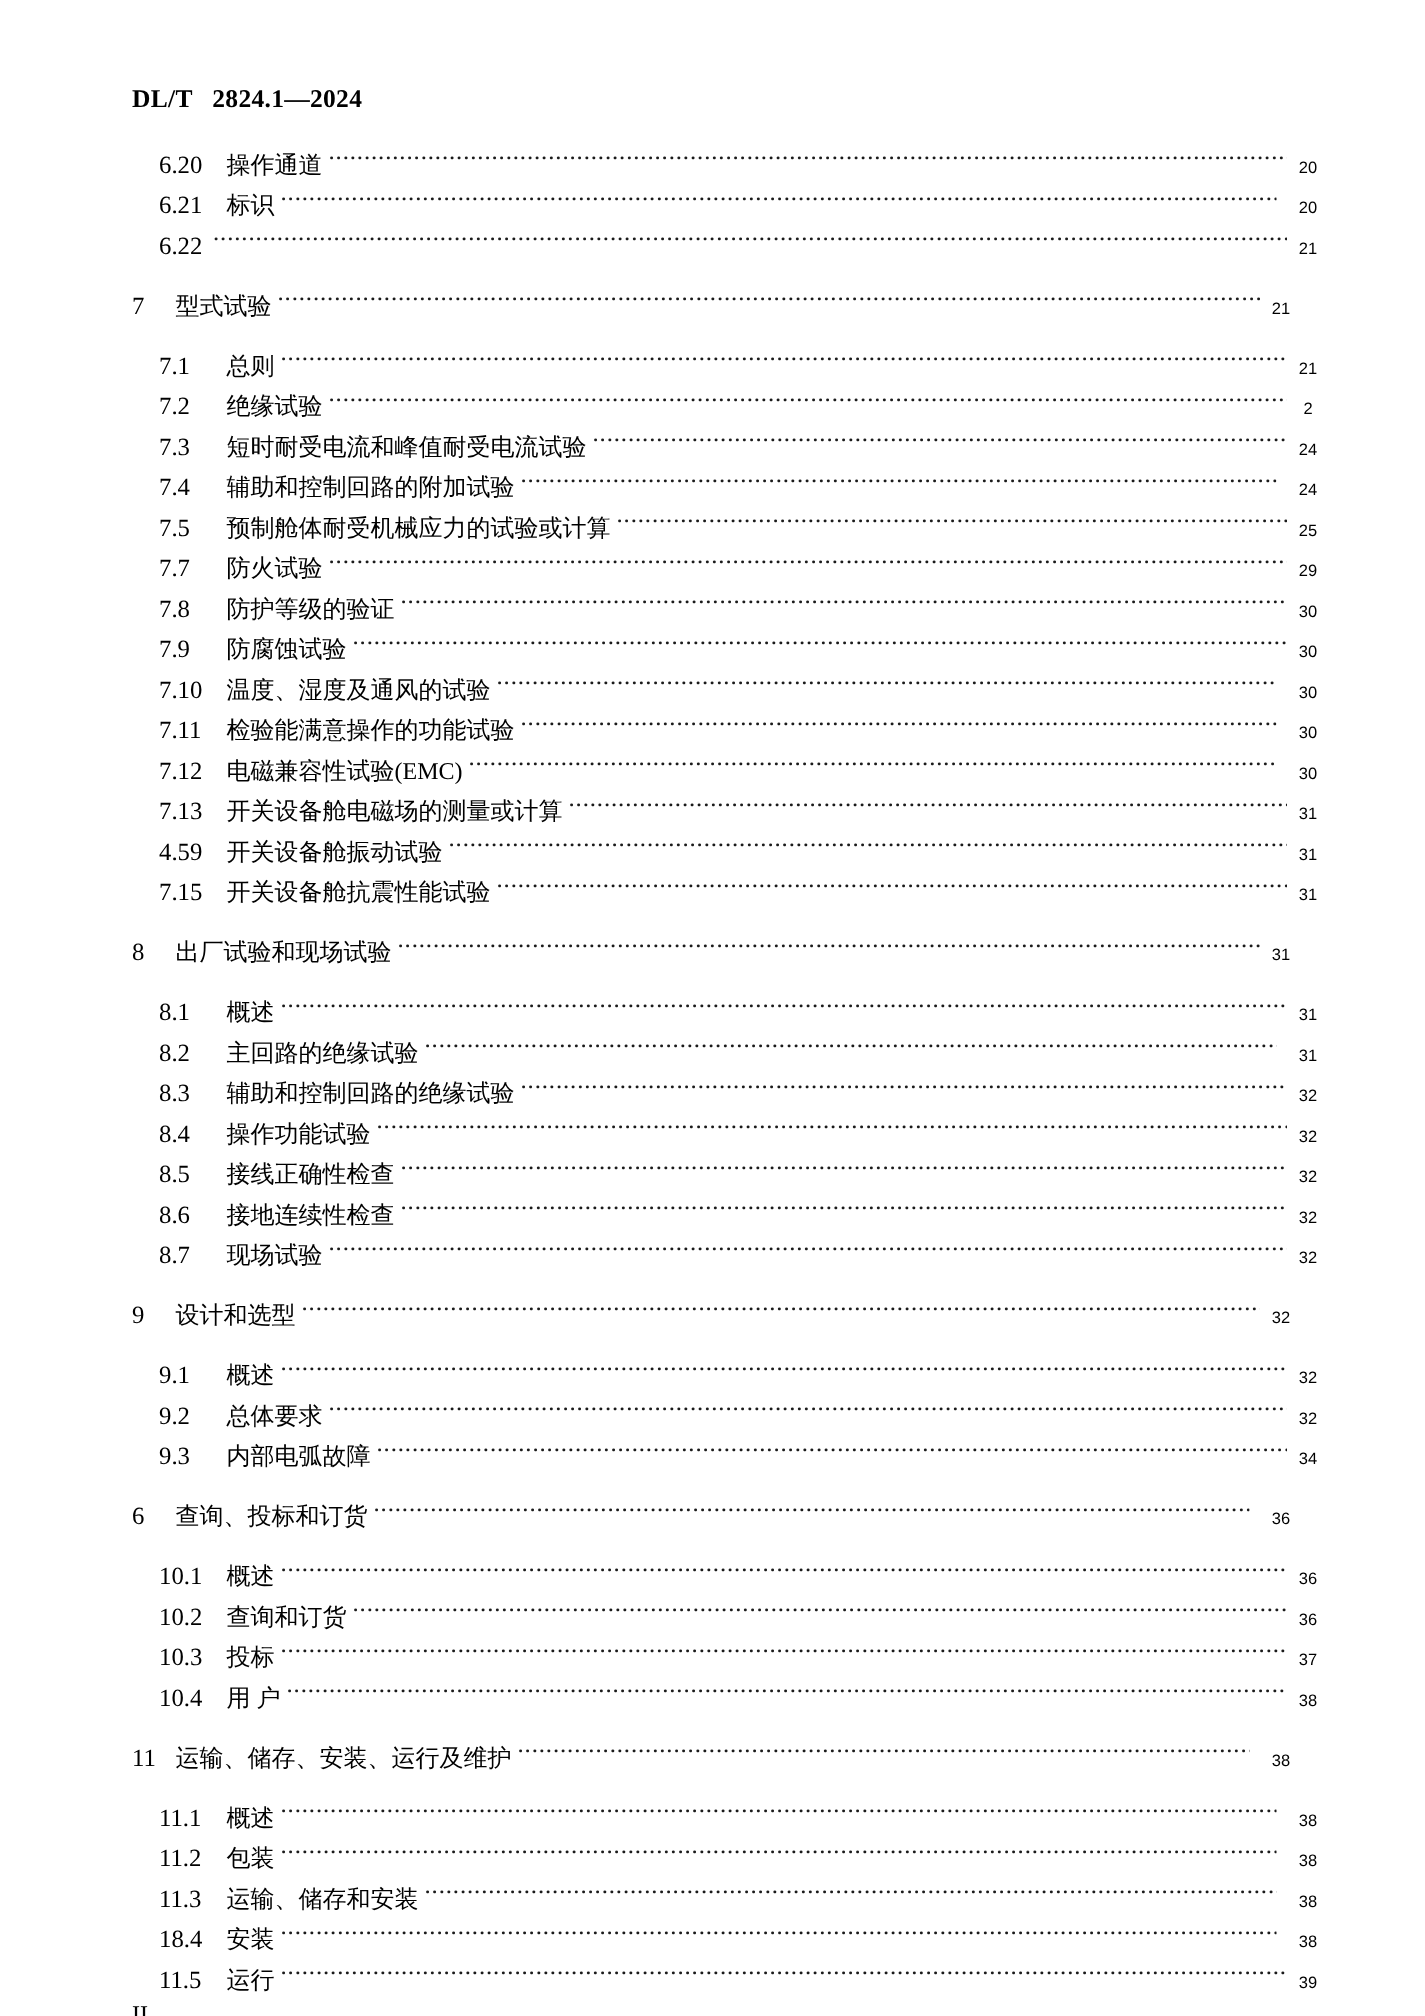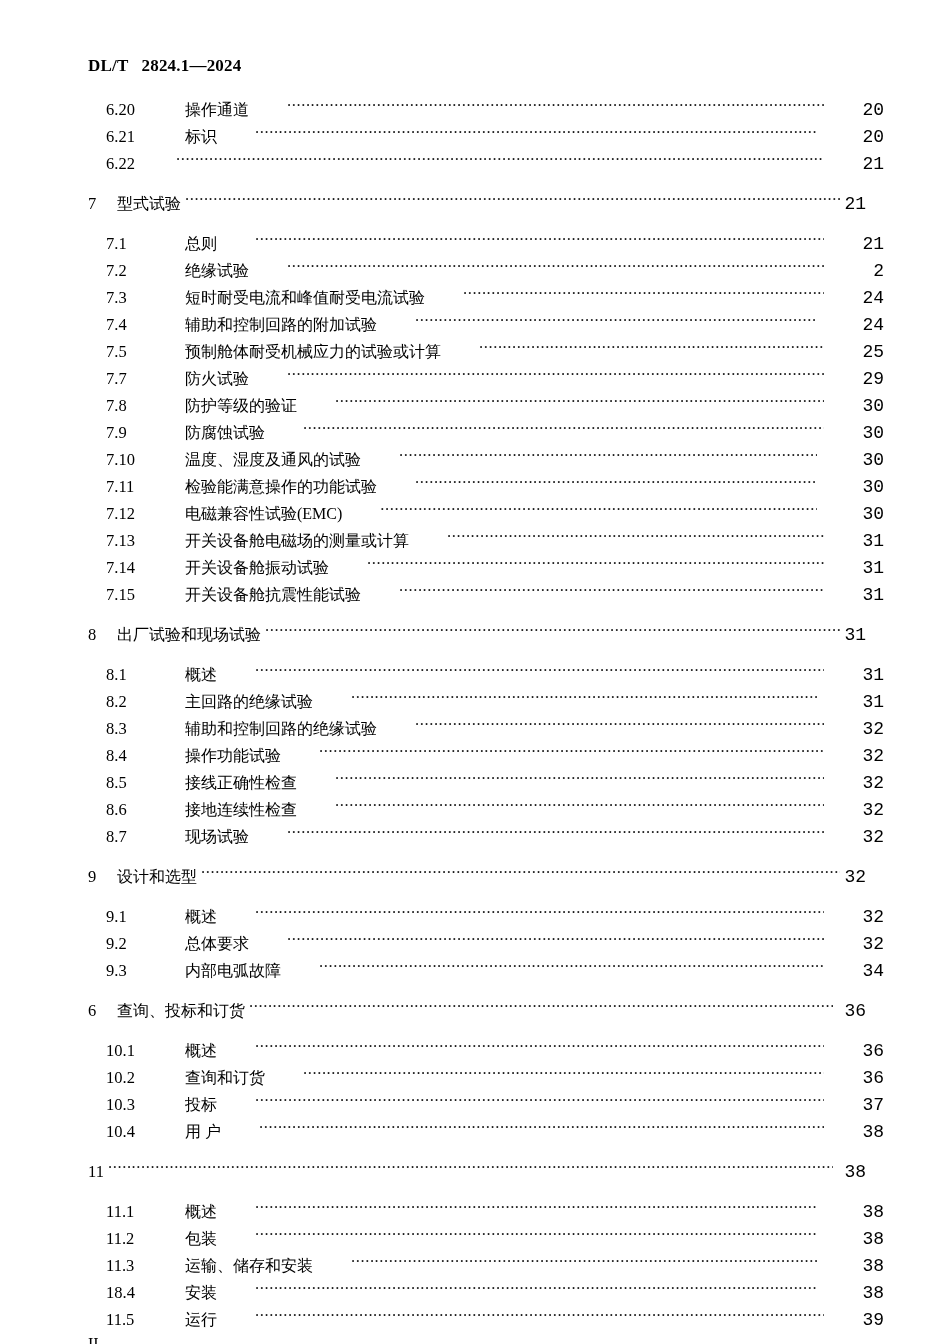--- a/index.html
+++ b/index.html
@@ -48,21 +48,21 @@
     width: 100%;
     font-size: 16.5px;
     line-height: 27px;
     height: 27px;
     white-space: nowrap;
     overflow: hidden;
   }
 
   
   .toc-entry.lvl1 { padding-left: 0px; }
-  .toc-entry.lvl2 { padding-left: 18px; gap: 34px; }
+  .toc-entry.lvl2 { padding-left: 18px; }
 
   
   .toc-entry.gap-before { margin-top: 13px; }
   .toc-entry.gap-after  { margin-bottom: 13px; }
 
   .toc-num {
     flex: 0 0 auto;
     font-family: "Liberation Serif", "DejaVu Serif", serif;
     font-size: 16.5px;
   }
@@ -91,25 +91,25 @@
     bottom: 1px;
     font-family: "Liberation Serif", "DejaVu Serif", serif;
     font-size: 16.5px;
     letter-spacing: 0.6px;
     color: #1a1a1a;
     white-space: nowrap;
   }
 
   .toc-page {
     flex: 0 0 auto;
-    text-align: right;
+    text-align: center;
     min-width: 24px;
     padding-left: 2px;
-    font-family: Liberation Mono, monospace;
-    font-size: 18px;
+    font-family: Liberation Sans, sans-serif;
+    font-size: 11px;
   }
   
   .toc-entry.loose .toc-page { padding-left: 9px; }
 
   
   .footer {
     position: absolute;
     left: 88px;
     top: 1335px;
     font-family: "Liberation Serif", "DejaVu Serif", serif;
@@ -213,21 +213,21 @@
         <span class="toc-dots"></span>
         <span class="toc-page">30</span>
       </div>
       <div class="toc-entry lvl2">
         <span class="toc-num">7.13</span>
         <span class="toc-title">开关设备舱电磁场的测量或计算</span>
         <span class="toc-dots"></span>
         <span class="toc-page">31</span>
       </div>
       <div class="toc-entry lvl2">
-        <span class="toc-num">7.14</span>
+        <span class="toc-num">4.59</span>
         <span class="toc-title">开关设备舱振动试验</span>
         <span class="toc-dots"></span>
         <span class="toc-page">31</span>
       </div>
       <div class="toc-entry lvl2">
         <span class="toc-num">7.15</span>
         <span class="toc-title">开关设备舱抗震性能试验</span>
         <span class="toc-dots"></span>
         <span class="toc-page">31</span>
       </div>
@@ -328,20 +328,21 @@
         <span class="toc-page">37</span>
       </div>
       <div class="toc-entry lvl2">
         <span class="toc-num">10.4</span>
         <span class="toc-title">用 户</span>
         <span class="toc-dots"></span>
         <span class="toc-page">38</span>
       </div>
       <div class="toc-entry lvl1 loose gap-before gap-after">
         <span class="toc-num">11</span>
+        <span class="toc-title">运输、储存、安装、运行及维护</span>
         <span class="toc-dots"></span>
         <span class="toc-page">38</span>
       </div>
       <div class="toc-entry lvl2 loose">
         <span class="toc-num">11.1</span>
         <span class="toc-title">概述</span>
         <span class="toc-dots"></span>
         <span class="toc-page">38</span>
       </div>
       <div class="toc-entry lvl2 loose">

